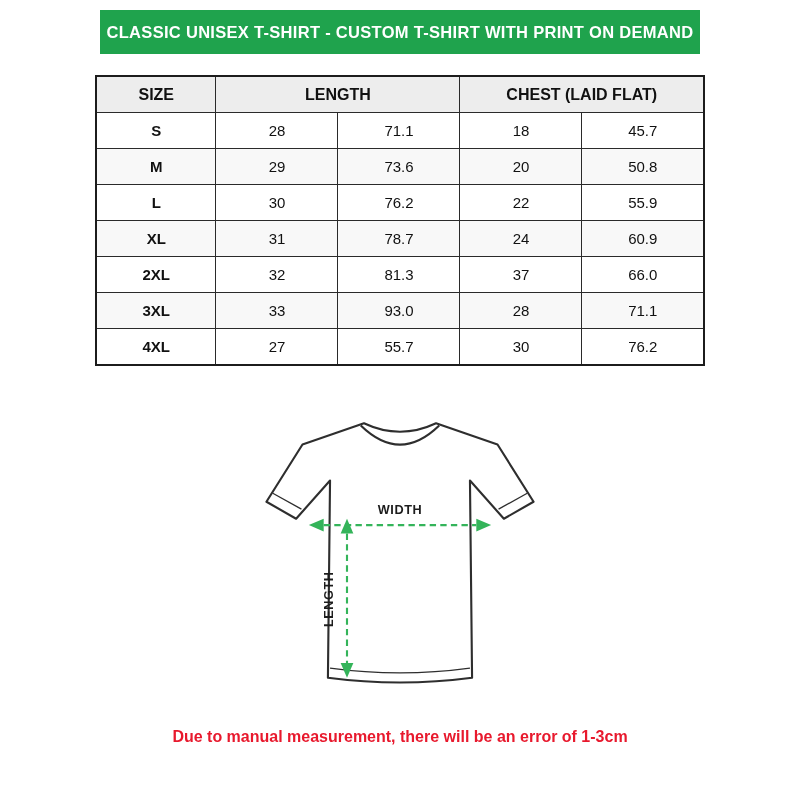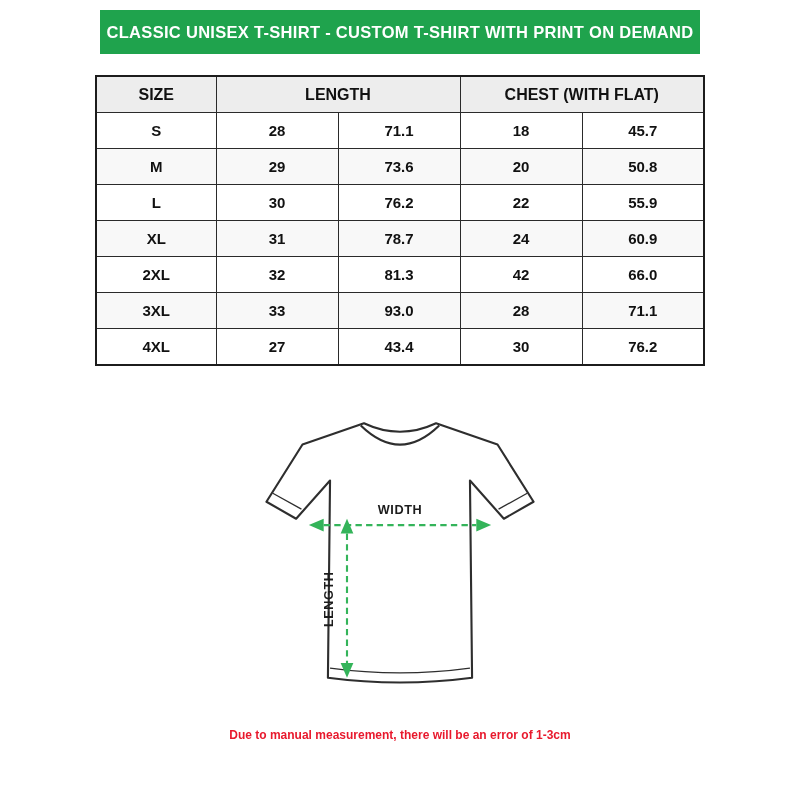--- a/index.html
+++ b/index.html
@@ -27,39 +27,39 @@
     font-size:15px;color:#111;
   }
   table.size-table th, table.size-table td{
     border:1px solid #2a2a2a;height:35px;
     text-align:center;vertical-align:middle;padding:0;
   }
   table.size-table thead th{
     background:#ededed;font-weight:bold;font-size:16px;
   }
   table.size-table td.size-cell{font-weight:bold;}
-  table.size-table td.num-cell{font-weight:700;margin-top:36px;}
+  table.size-table td.num-cell{font-weight:400;margin-top:36px;}
   table.size-table tbody tr:nth-child(even){background:#f8f8f8;}
   col.c-size{width:120px;}
   col.c-val{width:122px;}
 
   
   .diagram-wrap{
     width:340px;margin:34px auto 0;
   }
   .diagram-wrap svg{display:block;}
   .svg-label{
     font-family:"Liberation Sans", sans-serif;
     font-size:12px;font-weight:bold;fill:#1d1d1d;letter-spacing:.5px;
   }
 
   
   .footer-note{
     margin-top:10px;text-align:center;
-    color:#e8192d;font-weight:bold;font-size:12px;
+    color:#e8192d;font-weight:bold;font-size:16px;
   }
 </style>
 </head>
 <body>
 
 <div class="page">
 
   <div class="title-bar">
     <span>CLASSIC UNISEX T-SHIRT - CUSTOM T-SHIRT WITH PRINT ON DEMAND</span>
   </div>
@@ -69,21 +69,21 @@
       <col class="c-size">
         <col class="c-val">
         <col class="c-val">
         <col class="c-val">
         <col class="c-val">
     </colgroup>
     <thead>
       <tr>
         <th>SIZE</th>
         <th colspan="2">LENGTH</th>
-        <th colspan="2">CHEST (WITH FLAT)</th>
+        <th colspan="2">CHEST (LAID FLAT)</th>
       </tr>
     </thead>
     <tbody>
       <tr>
         <td class="size-cell">S</td>
         <td class="num-cell">28</td>
         <td class="num-cell">71.1</td>
         <td class="num-cell">18</td>
         <td class="num-cell">45.7</td>
       </tr>
@@ -105,34 +105,34 @@
         <td class="size-cell">XL</td>
         <td class="num-cell">31</td>
         <td class="num-cell">78.7</td>
         <td class="num-cell">24</td>
         <td class="num-cell">60.9</td>
       </tr>
       <tr>
         <td class="size-cell">2XL</td>
         <td class="num-cell">32</td>
         <td class="num-cell">81.3</td>
-        <td class="num-cell">42</td>
+        <td class="num-cell">37</td>
         <td class="num-cell">66.0</td>
       </tr>
       <tr>
         <td class="size-cell">3XL</td>
         <td class="num-cell">33</td>
         <td class="num-cell">93.0</td>
         <td class="num-cell">28</td>
         <td class="num-cell">71.1</td>
       </tr>
       <tr>
         <td class="size-cell">4XL</td>
         <td class="num-cell">27</td>
-        <td class="num-cell">43.4</td>
+        <td class="num-cell">55.7</td>
         <td class="num-cell">30</td>
         <td class="num-cell">76.2</td>
       </tr>
     </tbody>
   </table>
 
   <div class="diagram-wrap">
     <svg width="340" height="318" viewBox="0 0 320 300">
 
       <path d="M126,22 L68,42 L34,96 L62,112 L94,76 L92,262 Q160,271 228,262 L226,76 L258,112 L286,96 L252,42 L194,22 Q160,38 126,22 Z" fill="#ffffff" stroke="#2e2e2e" stroke-width="2" stroke-linejoin="round"></path>

